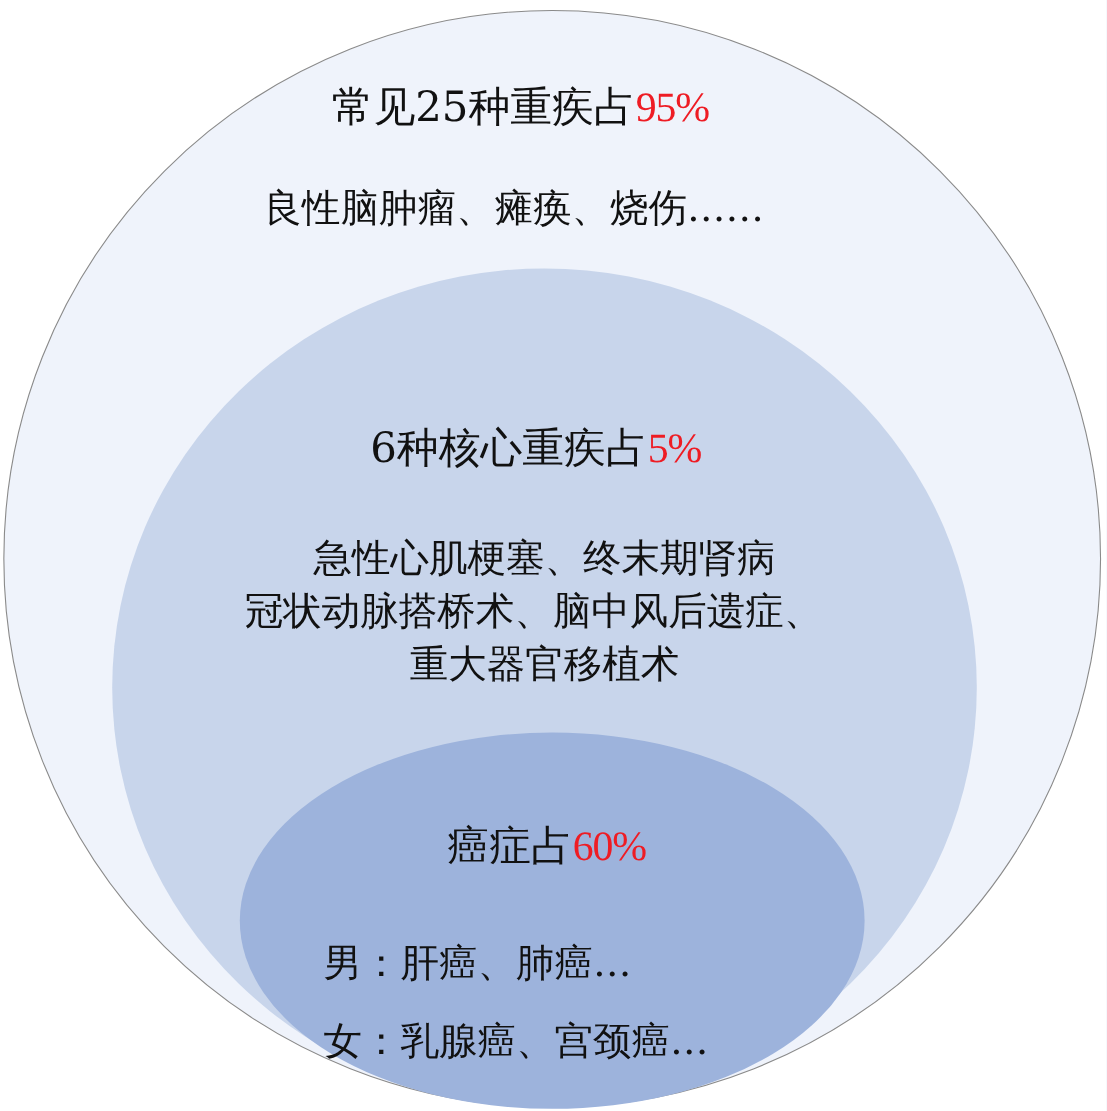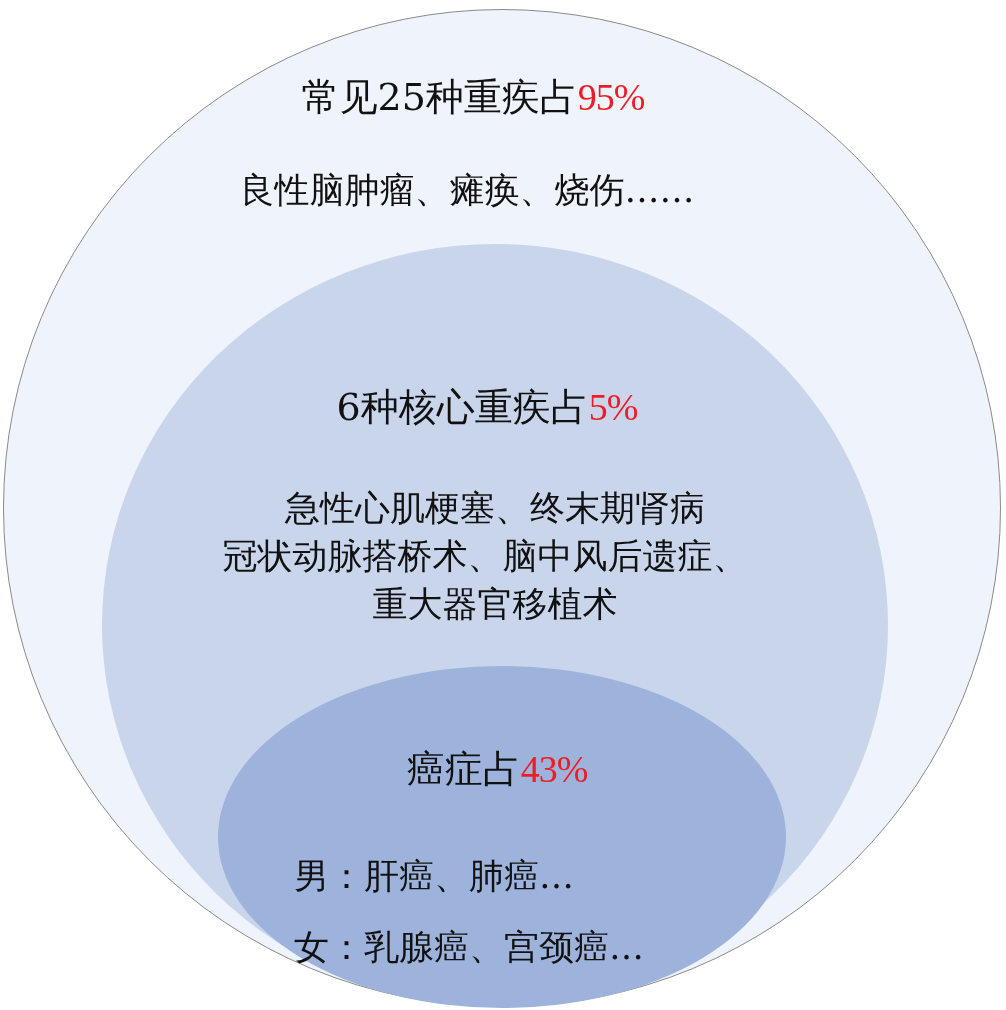--- a/index.html
+++ b/index.html
@@ -30,16 +30,16 @@
 <div class="txt body" style="top:166px; left:-36px;">良性脑肿瘤、瘫痪、烧伤……</div>
 
 <div class="txt head" style="top:384px; left:-16px;">
   <span>6种核心重疾占</span><span class="pct">5%</span>
 </div>
 <div class="txt body" style="top:484px; left:-8px;">急性心肌梗塞、终末期肾病</div>
 <div class="txt body" style="top:532px; left:-18px;">冠状动脉搭桥术、脑中风后遗症、</div>
 <div class="txt body" style="top:580px; left:-8px;">重大器官移植术</div>
 
 <div class="txt head" style="top:746px; left:-6px;">
-  <span>癌症占</span><span class="pct">43%</span>
+  <span>癌症占</span><span class="pct">60%</span>
 </div>
 <div class="txt body left" style="top:852px; left:294px; width:auto;">男：肝癌、肺癌…</div>
 <div class="txt body left" style="top:923px; left:294px; width:auto;">女：乳腺癌、宫颈癌…</div>
 
 </body></html>

